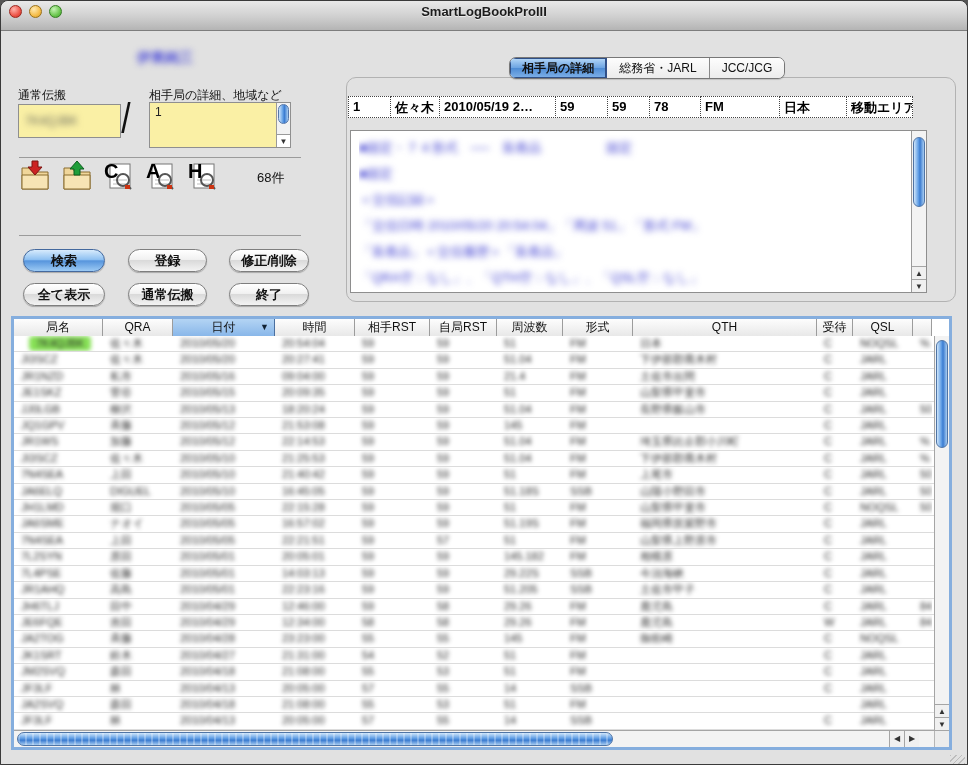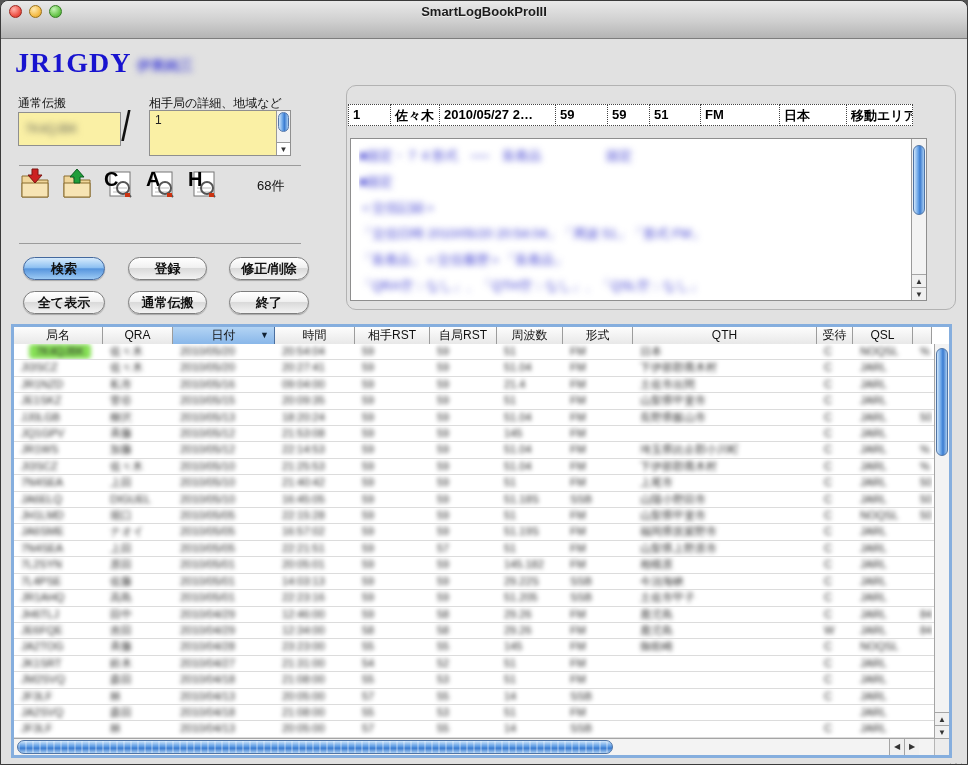--- a/index.html
+++ b/index.html
@@ -3,21 +3,21 @@
 <meta charset="utf-8">
 <style>
   * { margin:0; padding:0; box-sizing:border-box; }
   html,body { background:#555; }
   body { font-family:"Liberation Sans","DejaVu Sans",sans-serif; }
 
   .window{ position:relative; width:968px; height:765px; background:#e1e1e1;
     border:1px solid #3a3a3a; border-radius:8px 8px 0 0; overflow:hidden; }
 
   
-  .titlebar{ position:relative; height:38px;
+  .titlebar{ position:relative; height:30px;
     background:linear-gradient(180deg,#e9e9e9,#cfcfcf 55%,#b4b4b4);
     border-bottom:1px solid #7d7d7d; border-radius:7px 7px 0 0; }
   .title{ position:absolute; left:0; right:0; top:3px; text-align:center;
     font-size:13px; font-weight:bold; color:#1c1c1c; text-shadow:0 1px 0 rgba(255,255,255,.6); }
   .lights{ position:absolute; left:8px; top:4px; display:flex; gap:7px; }
   .light{ width:13px; height:13px; border-radius:50%; display:inline-block; }
   .light.red{ background:radial-gradient(circle at 35% 30%,#ffb3ac,#ee5549 60%,#c22c22); border:1px solid #9c271f;}
   .light.yellow{ background:radial-gradient(circle at 35% 30%,#ffe9b0,#f5bd4a 60%,#d29a27); border:1px solid #9a7118;}
   .light.green{ background:radial-gradient(circle at 35% 30%,#c5f3b5,#6cc74f 60%,#3f9c2d); border:1px solid #357d23;}
 
@@ -120,21 +120,20 @@
     <div class="lights">
       <span class="light red"></span>
       <span class="light yellow"></span>
       <span class="light green"></span>
     </div>
     <div class="title">SmartLogBookProIII</div>
   </div>
 
   <div class="content">
 
-    <div class="abs callsign">JR1GDY</div>
     <div class="abs operator">伊東純三</div>
 
     <div class="abs fldlabel" style="left:17px; top:56px;">通常伝搬</div>
     <div class="abs yellowbox partner-field">
       <span class="val">7K4QJBK</span>
     </div>
     <div class="abs slash">/</div>
 
     <div class="abs fldlabel" style="left:148px; top:56px;">相手局の詳細、地域など</div>
     <div class="abs yellowbox area-field">
@@ -191,28 +190,33 @@
     <div class="abs divider" style="left:18px; top:204px; width:282px;"></div>
 
     <div class="aquabtn primary" style="left:22px; top:218px; width:82px;">検索</div>
     <div class="aquabtn" style="left:127px; top:218px; width:79px;">登録</div>
     <div class="aquabtn" style="left:228px; top:218px; width:80px;">修正/削除</div>
     <div class="aquabtn" style="left:22px; top:252px; width:82px;">全て表示</div>
     <div class="aquabtn" style="left:127px; top:252px; width:79px;">通常伝搬</div>
     <div class="aquabtn" style="left:228px; top:252px; width:80px;">終了</div>
 
     <div class="abs panel"></div>
+    <div class="abs tabs">
+      <div class="tab active">相手局の詳細</div>
+      <div class="tab">総務省・JARL</div>
+      <div class="tab">JCC/JCG</div>
+    </div>
 
     <div class="abs detail-row" id="detail-row">
         <div class="dcell" style="width: 43px;">1</div>
         <div class="dcell" style="width: 50px;">佐々木</div>
-        <div class="dcell" style="width: 117px;">2010/05/27 2…</div>
+        <div class="dcell" style="width: 117px;">2010/05/19 2…</div>
         <div class="dcell" style="width: 53px;">59</div>
         <div class="dcell" style="width: 43px;">59</div>
-        <div class="dcell" style="width: 52px;">51</div>
+        <div class="dcell" style="width: 52px;">78</div>
         <div class="dcell" style="width: 80px;">FM</div>
         <div class="dcell" style="width: 68px;">日本</div>
         <div class="dcell" style="width: 67px;">移動エリア</div>
       </div>
 
     <div class="abs notes">
       <div class="notes-lines" id="notes-lines">
           <div class="note-line">■固定・７４形式　──　装着品　　　　　固定</div>
           <div class="note-line">■固定</div>
           <div class="note-line">＜交信記録＞</div>

